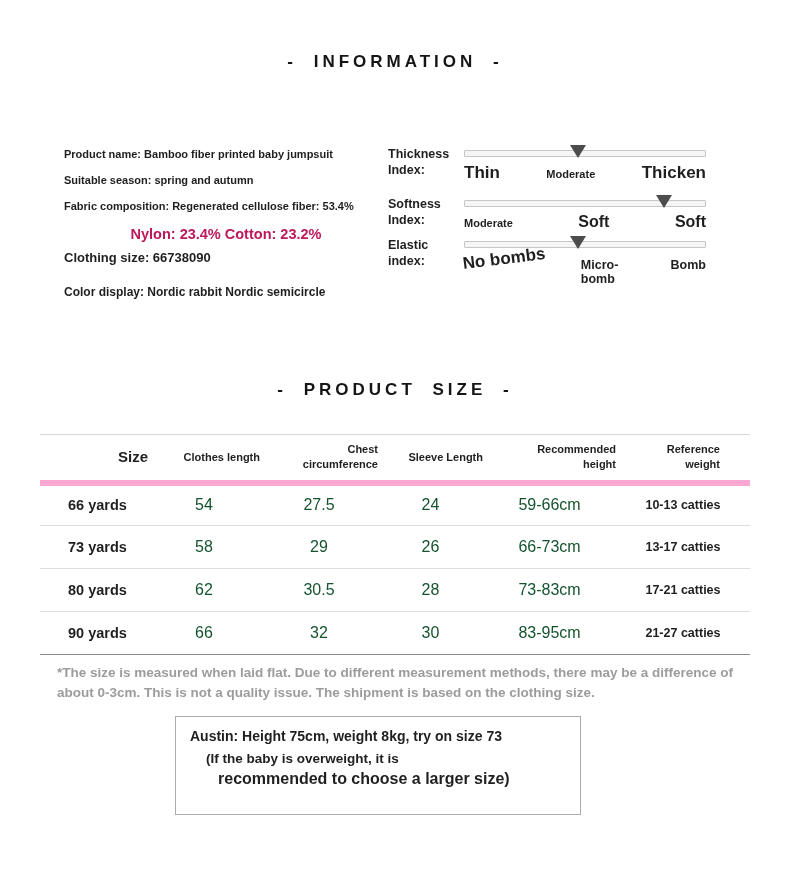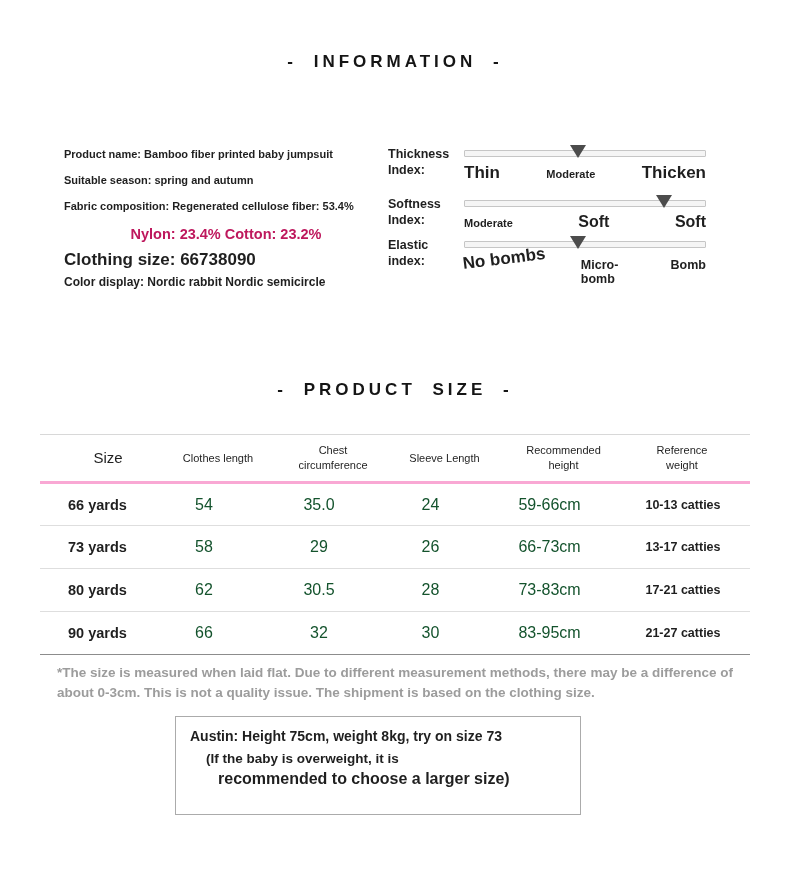--- a/index.html
+++ b/index.html
@@ -9,21 +9,21 @@
 
   .sec-title{position:absolute;width:100%;text-align:center;font-size:17px;
              font-weight:700;letter-spacing:4px;word-spacing:8px;color:#151515}
   #info-title{top:52px}
   #size-title{top:380px}
 
   
   .details{position:absolute;left:64px;top:148px;width:324px}
   .detail{font-weight:700;font-size:11px;margin-bottom:14px}
   .detail.highlight{font-size:14.5px;color:#be185d;text-align:center;margin-bottom:8px}
-  .detail.big{font-size:17px;margin-bottom:5px}
+  .detail.big{font-size:13px;margin-bottom:20px}
   .detail.med{font-size:12px;margin-bottom:0}
 
   
   .indices{position:absolute;left:388px;top:146px;width:318px}
   .index-row{display:flex}
   .index-row.r1{margin-bottom:13px}
   .index-row.r2{margin-bottom:6px}
   .index-label{width:76px;flex:none;font-weight:700;font-size:12.5px;line-height:1.28}
   .index-slider{flex:1;padding-top:4px}
   .slider-bar{position:relative;height:7px;background:#f5f5f5;
@@ -37,23 +37,23 @@
   .opt-md{font-size:12.5px;line-height:1.15}
   .opt-lg{font-size:17px}
   .opt-xl{font-size:16px}
   .opt-tilt{display:inline-block;transform:rotate(-7deg);transform-origin:left bottom;white-space:nowrap}
   .opt-wrap{width:56px;text-align:left}
   .opt-right{text-align:right}
 
   
   .size-table{position:absolute;left:40px;top:434px;width:710px;border-collapse:collapse;
               table-layout:fixed;border-top:1px solid #d8d8d8;border-bottom:1px solid #8c8c8c}
-  .size-table th{height:48px;font-size:11px;font-weight:400;text-align:center;
+  .size-table th{height:48px;font-size:11px;font-weight:700;text-align:right;
                  padding-left:28px;vertical-align:middle;line-height:1.35;
-                 border-bottom:3px solid #f9a8d4}
+                 border-bottom:6px solid #f9a8d4}
   .size-table th.col-size{font-size:15px}
   .size-table th.col-weight{padding-right:30px}
   .size-table td{height:43px;vertical-align:middle;text-align:center;
                  border-bottom:1px solid #dedede}
   .size-table tr.last td{border-bottom:none}
   td.cell-size{text-align:left;padding-left:28px;font-size:14.5px;font-weight:700}
   td.cell-num{font-size:16px;font-weight:400;color:#14532d}
   td.cell-weight{font-size:12.5px;font-weight:700}
 
   .footnote{position:absolute;left:57px;top:663px;width:688px;font-size:13.5px;
@@ -143,21 +143,21 @@
       <th>Chest circumference</th>
       <th>Sleeve Length</th>
       <th>Recommended height</th>
       <th class="col-weight">Reference weight</th>
     </tr>
   </thead>
   <tbody>
     <tr>
       <td class="cell-size">66 yards</td>
       <td class="cell-num">54</td>
-      <td class="cell-num">35.0</td>
+      <td class="cell-num">27.5</td>
       <td class="cell-num">24</td>
       <td class="cell-num">59-66cm</td>
       <td class="cell-weight">10-13 catties</td>
     </tr>
     <tr>
       <td class="cell-size">73 yards</td>
       <td class="cell-num">58</td>
       <td class="cell-num">29</td>
       <td class="cell-num">26</td>
       <td class="cell-num">66-73cm</td>

